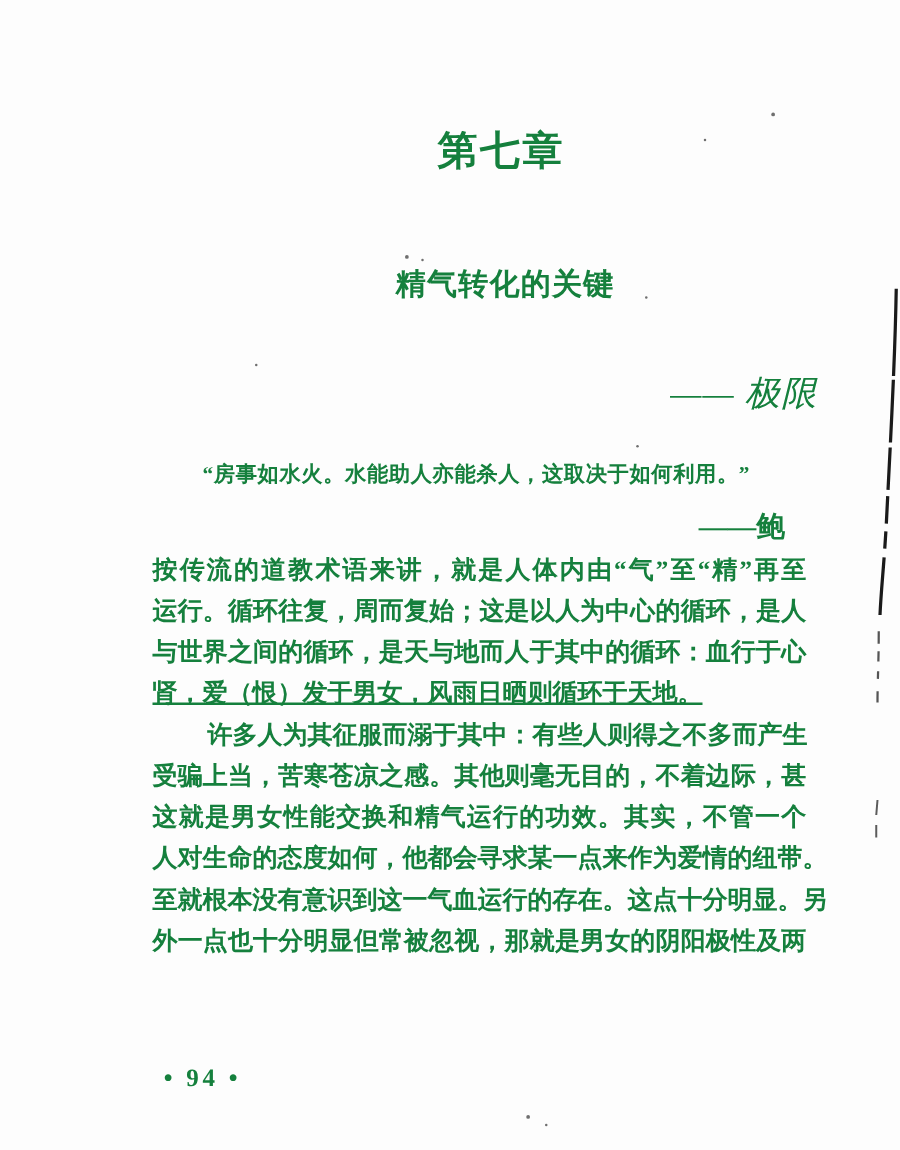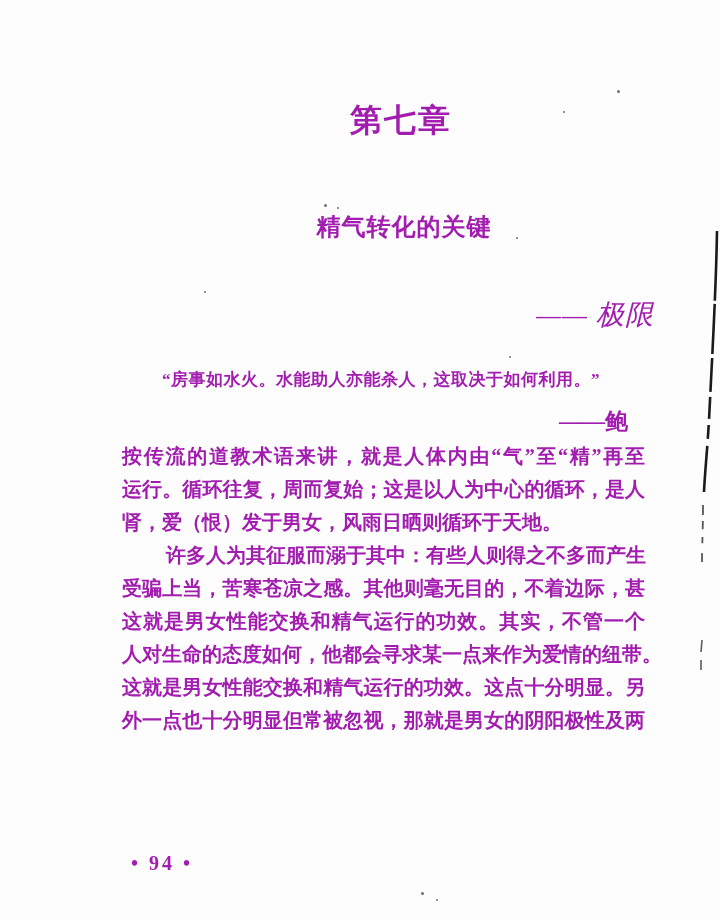--- a/index.html
+++ b/index.html
@@ -2,21 +2,21 @@
 <html><head>
 <meta charset="utf-8">
 <style>
   html, body { margin: 0; padding: 0; background: #ffffff; }
   .page {
     position: relative;
     width: 720px;
     height: 920px;
     background: #fdfdfd;
     font-family: "Liberation Serif", "DejaVu Serif", serif;
-    color: #a21caf;
+    color: #15803d;
     overflow: hidden;
   }
   .chapter-title {
     position: absolute;
     top: 99px;
     left: 115px;
     width: 572px;
     margin: 0;
     text-align: center;
     font-size: 32px;
@@ -68,21 +68,21 @@
     font-weight: 700;
   }
   .bl {
     height: 33px;
     line-height: 33px;
     text-align: justify;
     text-align-last: justify;
     white-space: nowrap;
   }
   .bl.indent { padding-left: 44px; }
-  .bl.para-end { text-align-last: left; }
+  .bl.para-end { text-align-last: left; text-decoration: underline; }
   .page-number {
     position: absolute;
     top: 852px;
     left: 131px;
     font-size: 20px;
     font-weight: 700;
     letter-spacing: 3px;
   }
   .spine-svg {
     position: absolute;
@@ -110,26 +110,27 @@
 
   <div class="section-attr">—— 极限</div>
 
   <div class="epigraph">“房事如水火。水能助人亦能杀人，这取决于如何利用。”</div>
 
   <div class="epigraph-attr">——鲍</div>
 
   <div class="body-text">
     <div class="bl">按传流的道教术语来讲，就是人体内由“气”至“精”再至</div>
     <div class="bl">运行。循环往复，周而复始；这是以人为中心的循环，是人</div>
+    <div class="bl">与世界之间的循环，是天与地而人于其中的循环：血行于心</div>
     <div class="bl para-end">肾，爱（恨）发于男女，风雨日晒则循环于天地。</div>
     <div class="bl indent">许多人为其征服而溺于其中：有些人则得之不多而产生</div>
     <div class="bl">受骗上当，苦寒苍凉之感。其他则毫无目的，不着边际，甚</div>
     <div class="bl">这就是男女性能交换和精气运行的功效。其实，不管一个</div>
     <div class="bl">人对生命的态度如何，他都会寻求某一点来作为爱情的纽带。</div>
-    <div class="bl">这就是男女性能交换和精气运行的功效。这点十分明显。另</div>
+    <div class="bl">至就根本没有意识到这一气血运行的存在。这点十分明显。另</div>
     <div class="bl">外一点也十分明显但常被忽视，那就是男女的阴阳极性及两</div>
   </div>
 
   <div class="page-number">• 94 •</div>
 
   <svg class="spine-svg" width="30" height="920" viewBox="690 0 30 920">
     <path d="M 717 231 C 716 290 712 360 709 420 C 707 455 705 470 704 492" fill="none" stroke="#1a1a1a" stroke-width="2.6" stroke-dasharray="70 3 50 4 34 5 22 6 14 7"></path>
     <path d="M 703 505 C 703 530 702 545 702 562" fill="none" stroke="#2a2a2a" stroke-width="1.8" stroke-dasharray="10 6 8 8 6 10" opacity="0.8"></path>
     <path d="M 702 640 L 701 652 M 701 660 L 701 670" fill="none" stroke="#333333" stroke-width="1.6" opacity="0.8"></path>
   </svg>

